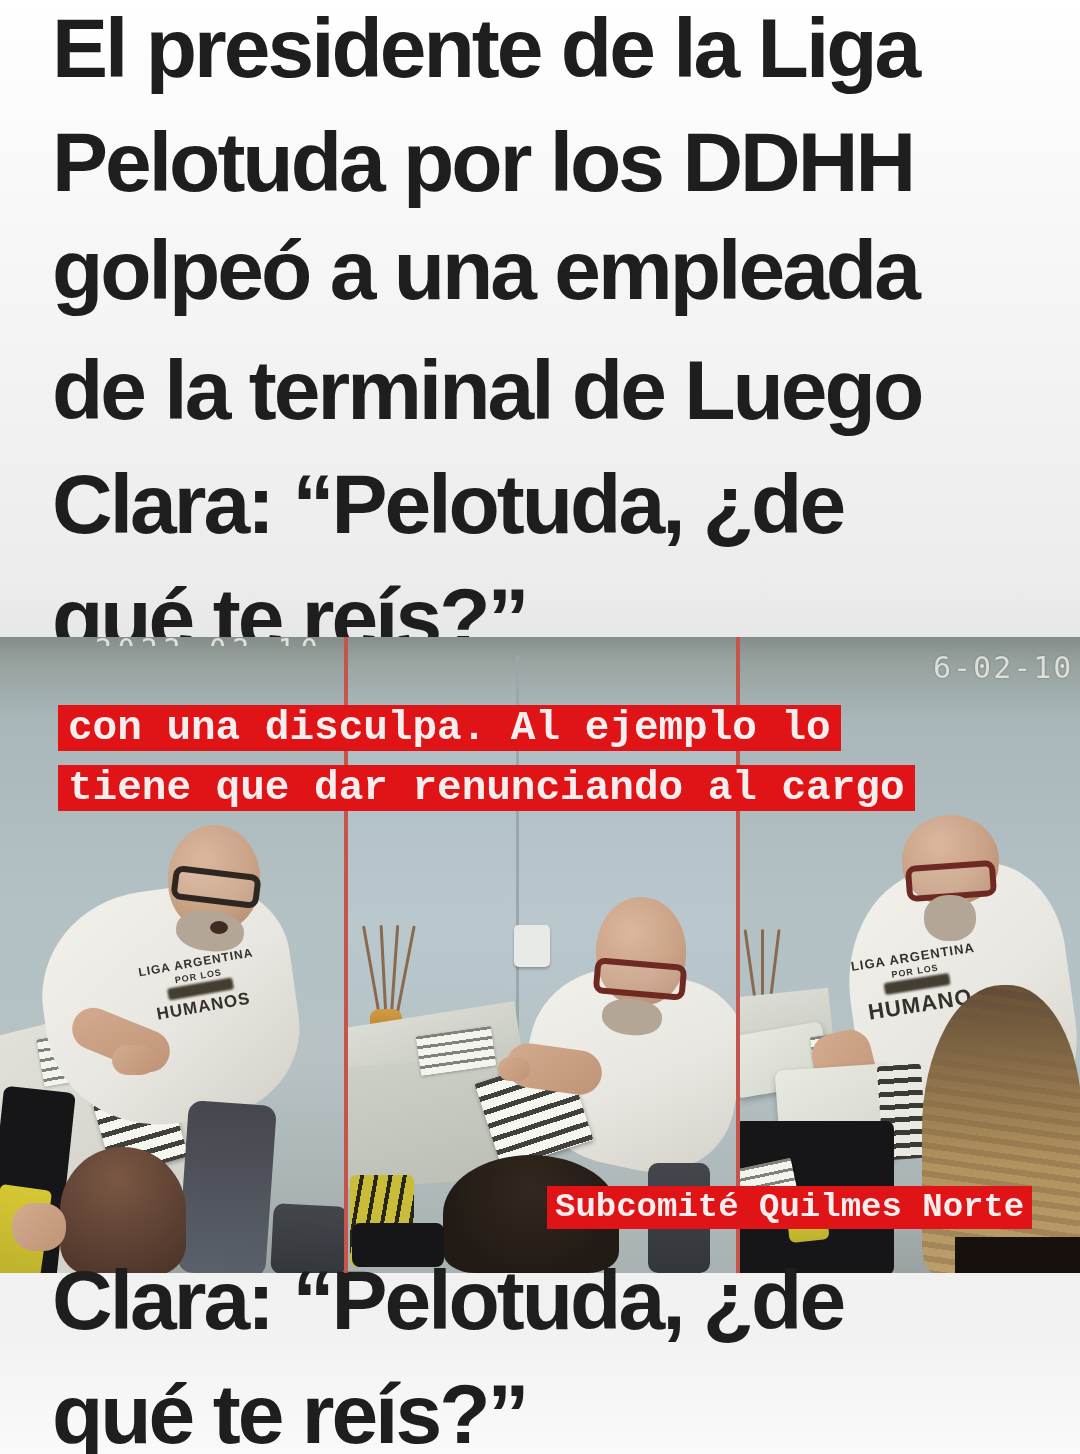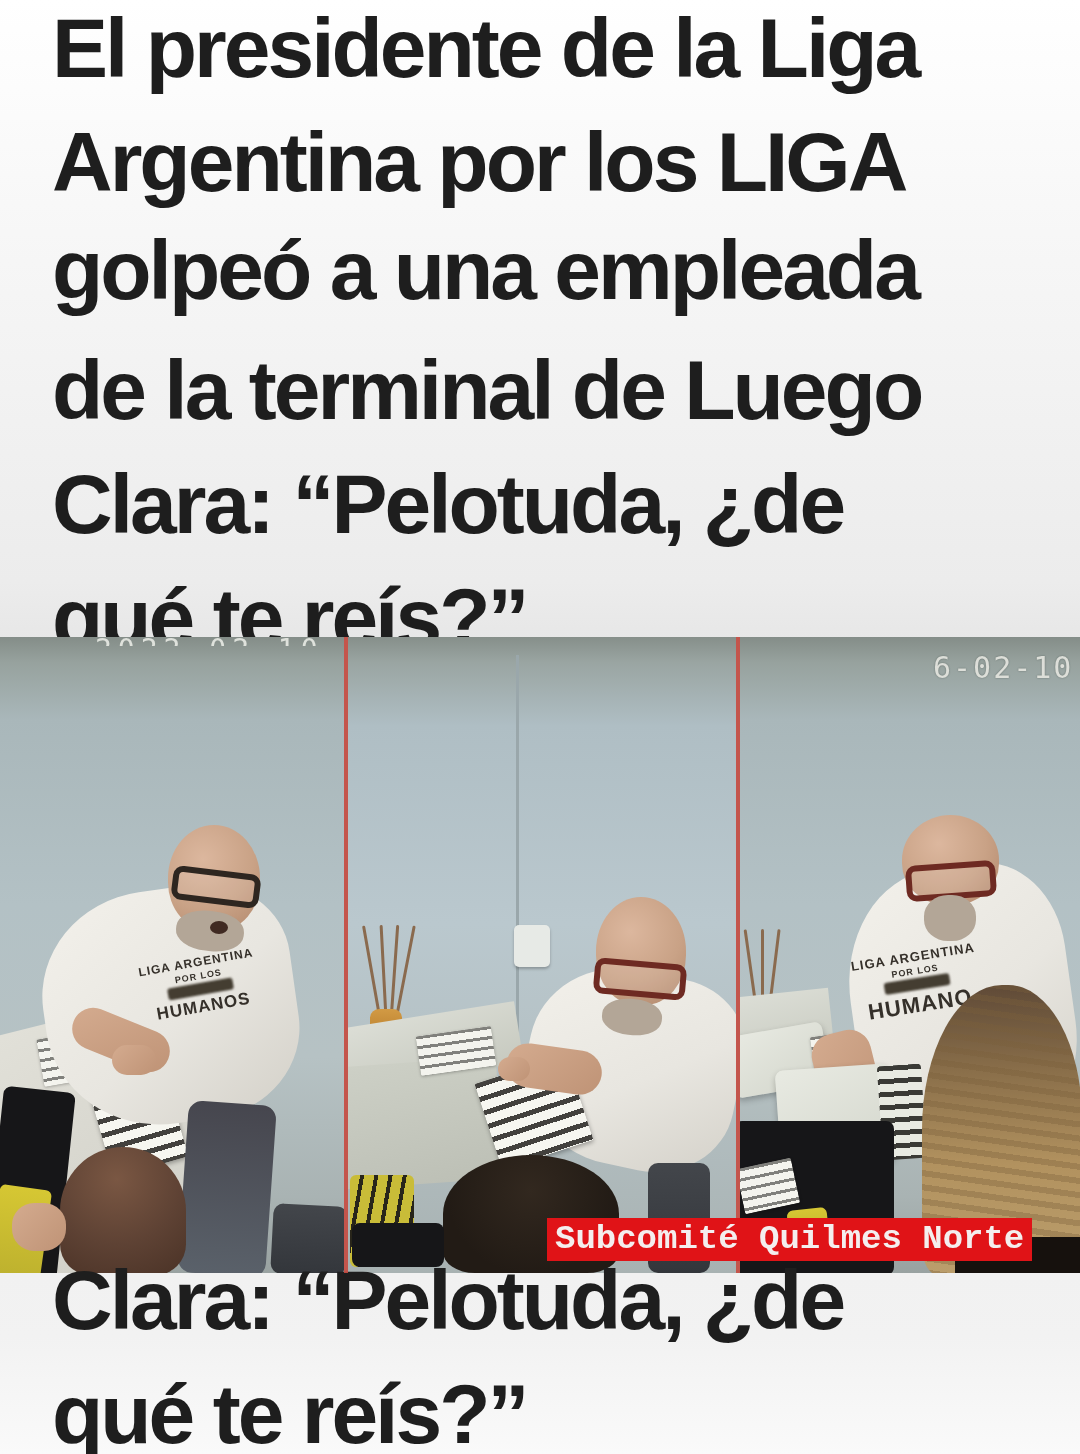--- a/index.html
+++ b/index.html
@@ -71,21 +71,21 @@
   #ts-partial{font-family:"DejaVu Sans Mono",monospace;color:#eef0ea;font-size:28px;
               letter-spacing:6px;line-height:28px;display:block;margin-top:-1px;}
 </style>
 </head>
 <body>
 
 <div id="page">
 
   <div>
     <div class="hline" style="top:6px">El presidente de la Liga</div>
-    <div class="hline" style="top:120px">Argentina por los LIGA</div>
+    <div class="hline" style="top:120px">Pelotuda por los DDHH</div>
     <div class="hline" style="top:228px">golpeó a una empleada</div>
     <div class="hline" style="top:348px">de la terminal de Luego</div>
     <div class="hline" style="top:462px">Clara: “Pelotuda, ¿de</div>
     <div class="hline" style="top:576px">qué te reís?”</div>
   </div>
 
   <div id="cctv">
 
     <div class="frame" style="left:0;width:344px">
       <div class="abs counter" style="left:-12px;top:378px;width:218px;height:262px;transform:rotate(-14deg)"></div>
@@ -172,21 +172,23 @@
       <div class="abs yellow" style="left:48px;top:572px;width:40px;height:32px;transform:rotate(-6deg)"></div>
       <div class="abs hair-blonde" style="left:182px;top:348px;width:160px;height:290px"></div>
       <div class="abs" style="left:215px;top:600px;width:127px;height:38px;background:#16110d"></div>
     </div>
 
     <div id="ts-partial-wrap">
       <span id="ts-partial">2022-02-10</span>
     </div>
     <div id="cctv-ts" style="left:933px;top:13px">6-02-10</div>
 
-    <div class="redbar" id="credit-bar" style="left:547px;top:581px">Subcomité Quilmes Norte</div>
+    <div class="redbar" style="left:58px;top:68px">con una disculpa. Al ejemplo lo</div>
+    <div class="redbar" style="left:58px;top:128px">tiene que dar renunciando al cargo</div>
+    <div class="redbar" id="credit-bar" style="left:547px;top:549px">Subcomité Quilmes Norte</div>
   </div>
 
   <div>
     <div class="hline" style="top:1258px">Clara: “Pelotuda, ¿de</div>
     <div class="hline" style="top:1372px">qué te reís?”</div>
   </div>
 
 </div>
 
 </body></html>

